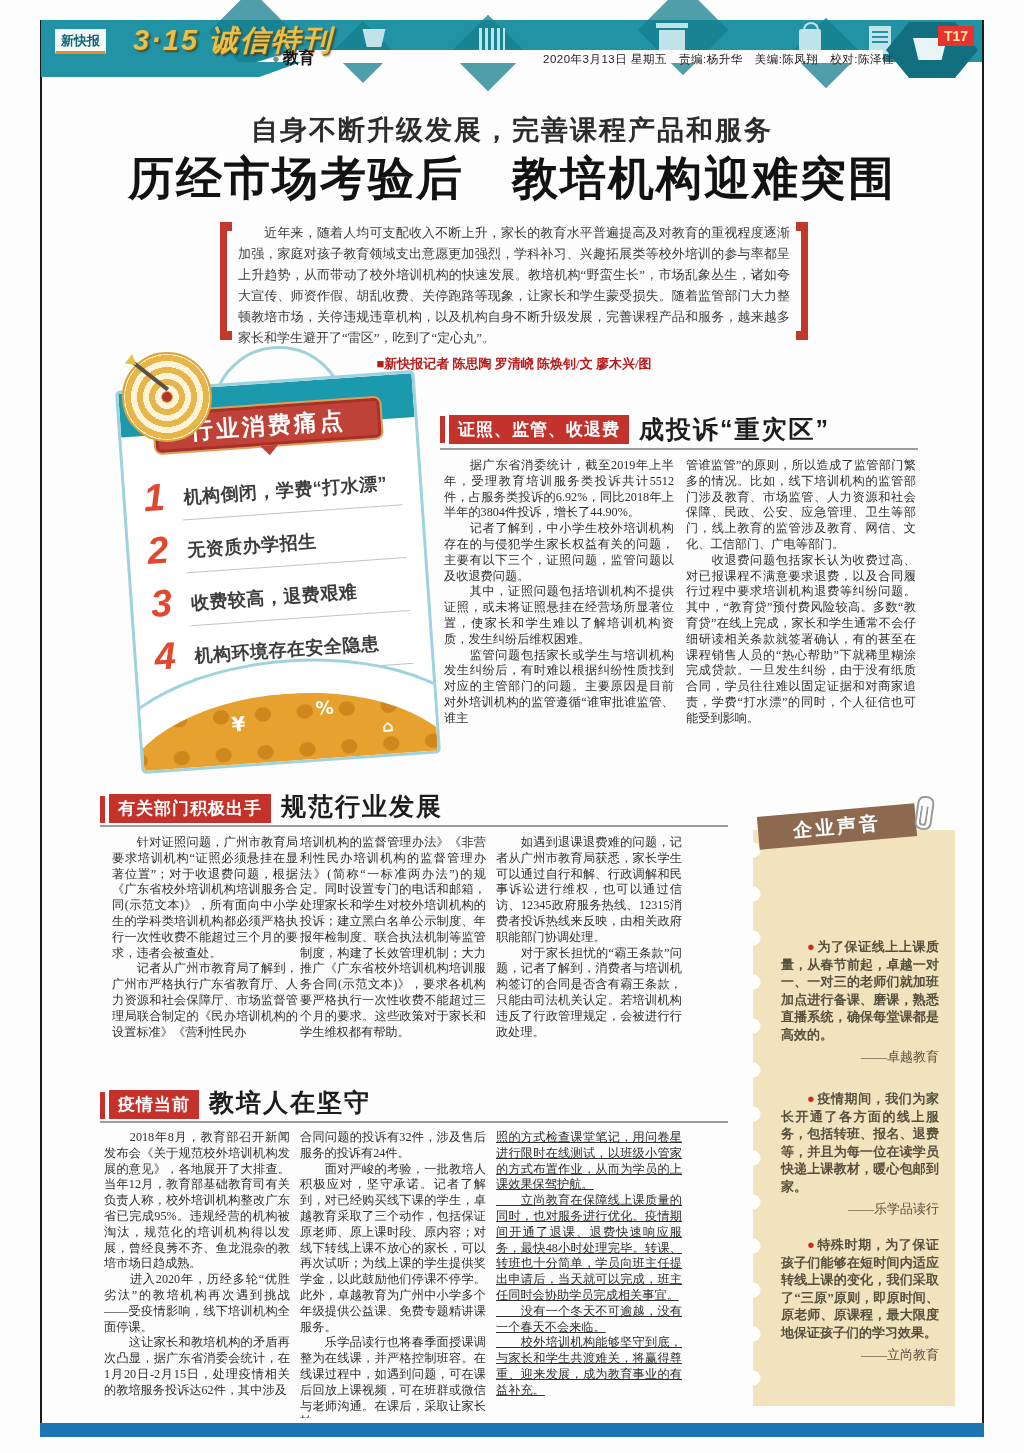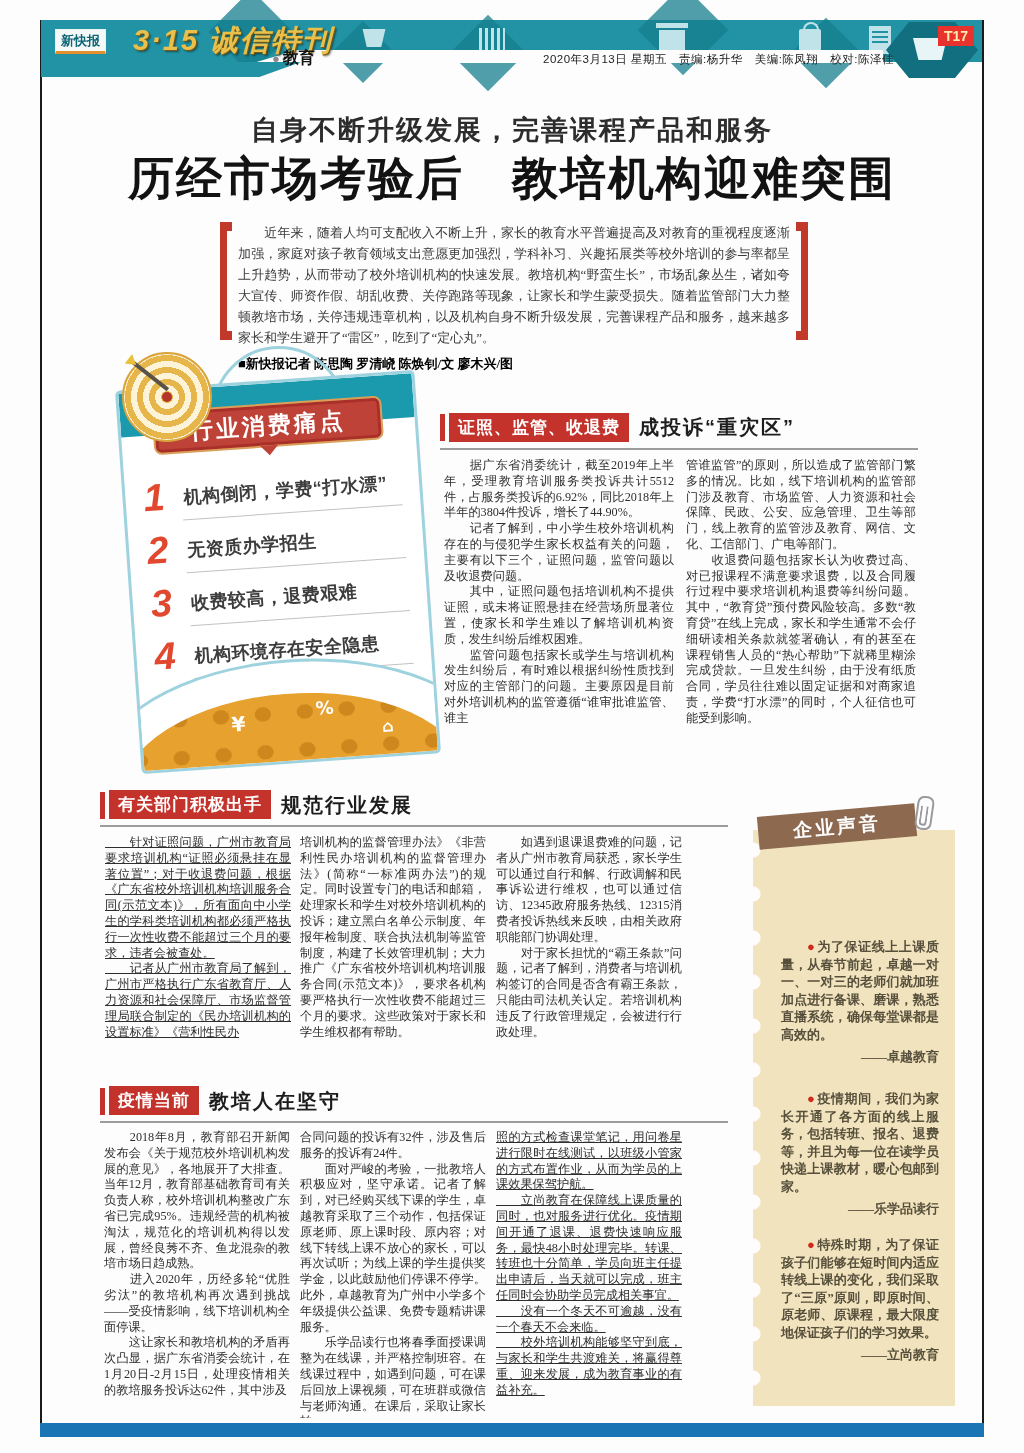--- a/index.html
+++ b/index.html
@@ -52,21 +52,21 @@
 
   
   .kicker{position:absolute;left:0;top:112px;width:1024px;text-align:center;font-size:27px;
           font-weight:600;color:#2c2c2c;letter-spacing:2px;}
   .main-title{position:absolute;left:0;top:148px;width:1024px;margin:0;text-align:center;
               font-size:46px;font-weight:900;color:#121212;letter-spacing:2px;}
 
   
   .lede{position:absolute;left:238px;top:222px;width:552px;}
   .lede-text{margin:0;font-size:13px;line-height:21px;text-align:justify;color:#3a3a3a;white-space:pre-wrap;}
-  .byline{margin-top:7px;text-align:left;font-size:13px;font-weight:bold;color:#000000;}
+  .byline{margin-top:7px;text-align:center;font-size:13px;font-weight:bold;color:#b91c1c;}
   .bracket{position:absolute;top:0;width:12px;height:118px;}
   .bracket.bl{left:-18px;border-left:7px solid #c0392b;}
   .bracket.br{right:-18px;border-right:7px solid #c0392b;}
   .bracket:before,.bracket:after{content:"";position:absolute;width:12px;height:9px;background:#c0392b;}
   .bracket.bl:before{left:-7px;top:0;} .bracket.bl:after{left:-7px;bottom:0;}
   .bracket.br:before{right:-7px;top:0;} .bracket.br:after{right:-7px;bottom:0;}
 
   
   .handle{position:absolute;left:212px;top:346px;width:128px;height:128px;border:3px solid #9fd2df;border-radius:50%;z-index:1;}
   .tag{position:absolute;left:128px;top:380px;width:294px;height:378px;background:#fff;
@@ -98,42 +98,42 @@
   .dart{position:absolute;left:6px;top:4px;width:48px;height:4px;background:#5a5248;transform:rotate(38deg);transform-origin:left center;}
   .dart:before{content:"";position:absolute;left:-2px;top:-4px;border-left:10px solid #e8c23c;
                border-top:6px solid transparent;border-bottom:6px solid transparent;}
   .target-dot{position:absolute;left:38px;top:38px;width:10px;height:10px;border-radius:50%;background:#b3342a;}
 
   
   .sec-head{position:absolute;display:flex;align-items:center;}
   .sec-bar{width:5px;height:27px;background:#c3322b;margin-right:4px;}
   .sec-tag{background:#c3322b;color:#fff;font-weight:bold;font-size:17px;padding:3px 9px;
            font-family:"Liberation Sans",sans-serif;letter-spacing:1px;}
-  .sec-rest{font-size:20px;font-weight:bold;color:#1d1d1d;margin-left:10px;letter-spacing:2px;
+  .sec-rest{font-size:25px;font-weight:bold;color:#1d1d1d;margin-left:10px;letter-spacing:2px;
             font-family:"Liberation Sans",sans-serif;}
   .sec-rule{position:absolute;height:2px;background:#9c9c9c;}
   .col{position:absolute;font-size:12.2px;line-height:15.8px;text-align:justify;color:#2e2e2e;
        white-space:pre-wrap;overflow:hidden;}
 
   
   .notepad{position:absolute;left:753px;top:830px;width:202px;height:576px;background:#f1e3bd;
            background-image:radial-gradient(circle 8px at 0px 20px,#fdfdfd 7px,rgba(0,0,0,0) 8px);
            background-size:16px 44px;background-repeat:repeat-y;}
   .voices-banner{position:absolute;left:758px;top:810px;width:158px;height:33px;background:#8d6950;
                  transform:rotate(-5deg);color:#fff;font-family:"Liberation Sans",sans-serif;
                  font-weight:bold;font-size:19px;letter-spacing:3px;text-align:center;line-height:33px;z-index:5;}
   .paperclip{position:absolute;left:916px;top:796px;width:13px;height:30px;border:2.5px solid #9a9a9a;
              border-radius:7px;transform:rotate(8deg);z-index:6;}
   .paperclip:after{content:"";position:absolute;left:2px;top:8px;width:4px;height:18px;border:2px solid #9a9a9a;
                    border-top:none;border-radius:0 0 4px 4px;}
   .vq{position:absolute;left:781px;width:158px;font-size:13px;line-height:17.6px;text-align:justify;
       color:#564f3c;font-weight:600;}
   .vq .vq-bullet{color:#cc2a1e;margin-right:2px;}
   .vq-text{text-indent:2em;margin:0;}
-  .vq-src{margin-top:4px;text-align:right;font-weight:bold;}
+  .vq-src{margin-top:4px;text-align:right;font-weight:normal;}
 </style>
 </head>
 <body>
 
 <div class="page">
 
   <div class="frame left"></div>
   <div class="frame right"></div>
   <div class="bottom-bar"></div>
 
@@ -222,21 +222,21 @@
 　　监管问题包括家长或学生与培训机构发生纠纷后，有时难以根据纠纷性质找到对应的主管部门的问题。主要原因是目前对外培训机构的监管遵循“谁审批谁监管、谁主</div>
   <div class="col" style="left:686px;top:458px;width:230px;height:312px;">管谁监管”的原则，所以造成了监管部门繁多的情况。比如，线下培训机构的监管部门涉及教育、市场监管、人力资源和社会保障、民政、公安、应急管理、卫生等部门，线上教育的监管涉及教育、网信、文化、工信部门、广电等部门。
 　　收退费问题包括家长认为收费过高、对已报课程不满意要求退费，以及合同履行过程中要求培训机构退费等纠纷问题。其中，“教育贷”预付费风险较高。多数“教育贷”在线上完成，家长和学生通常不会仔细研读相关条款就签署确认，有的甚至在课程销售人员的“热心帮助”下就稀里糊涂完成贷款。一旦发生纠纷，由于没有纸质合同，学员往往难以固定证据和对商家追责，学费“打水漂”的同时，个人征信也可能受到影响。</div>
 
   <div class="sec-head" style="left:100px;top:790px;align-items:flex-end;">
     <div class="sec-bar"></div>
     <div class="sec-tag">有关部门积极出手</div>
     <div class="sec-rest">规范行业发展</div>
   </div>
   <div class="sec-rule" style="left:100px;top:825px;width:628px;"></div>
-  <div class="col" style="left:105px;top:835px;width:186px;height:238px;text-decoration:underline;">　　针对证照问题，广州市教育局要求培训机构“证照必须悬挂在显著位置”；对于收退费问题，根据《广东省校外培训机构培训服务合同(示范文本)》，所有面向中小学生的学科类培训机构都必须严格执行一次性收费不能超过三个月的要求，违者会被查处。
+  <div class="col" style="left:112px;top:835px;width:186px;height:238px;">　　针对证照问题，广州市教育局要求培训机构“证照必须悬挂在显著位置”；对于收退费问题，根据《广东省校外培训机构培训服务合同(示范文本)》，所有面向中小学生的学科类培训机构都必须严格执行一次性收费不能超过三个月的要求，违者会被查处。
 　　记者从广州市教育局了解到，广州市严格执行广东省教育厅、人力资源和社会保障厅、市场监督管理局联合制定的《民办培训机构的设置标准》《营利性民办</div>
   <div class="col" style="left:300px;top:835px;width:186px;height:238px;">培训机构的监督管理办法》《非营利性民办培训机构的监督管理办法》(简称“一标准两办法”)的规定。同时设置专门的电话和邮箱，处理家长和学生对校外培训机构的投诉；建立黑白名单公示制度、年报年检制度、联合执法机制等监管制度，构建了长效管理机制；大力推广《广东省校外培训机构培训服务合同(示范文本)》，要求各机构要严格执行一次性收费不能超过三个月的要求。这些政策对于家长和学生维权都有帮助。</div>
   <div class="col" style="left:496px;top:835px;width:186px;height:238px;">　　如遇到退课退费难的问题，记者从广州市教育局获悉，家长学生可以通过自行和解、行政调解和民事诉讼进行维权，也可以通过信访、12345政府服务热线、12315消费者投诉热线来反映，由相关政府职能部门协调处理。
 　　对于家长担忧的“霸王条款”问题，记者了解到，消费者与培训机构签订的合同是否含有霸王条款，只能由司法机关认定。若培训机构违反了行政管理规定，会被进行行政处理。</div>
 
   <div class="sec-head" style="left:100px;top:1086px;align-items:flex-end;">
     <div class="sec-bar"></div>
     <div class="sec-tag">疫情当前</div>
     <div class="sec-rest">教培人在坚守</div>
   </div>

